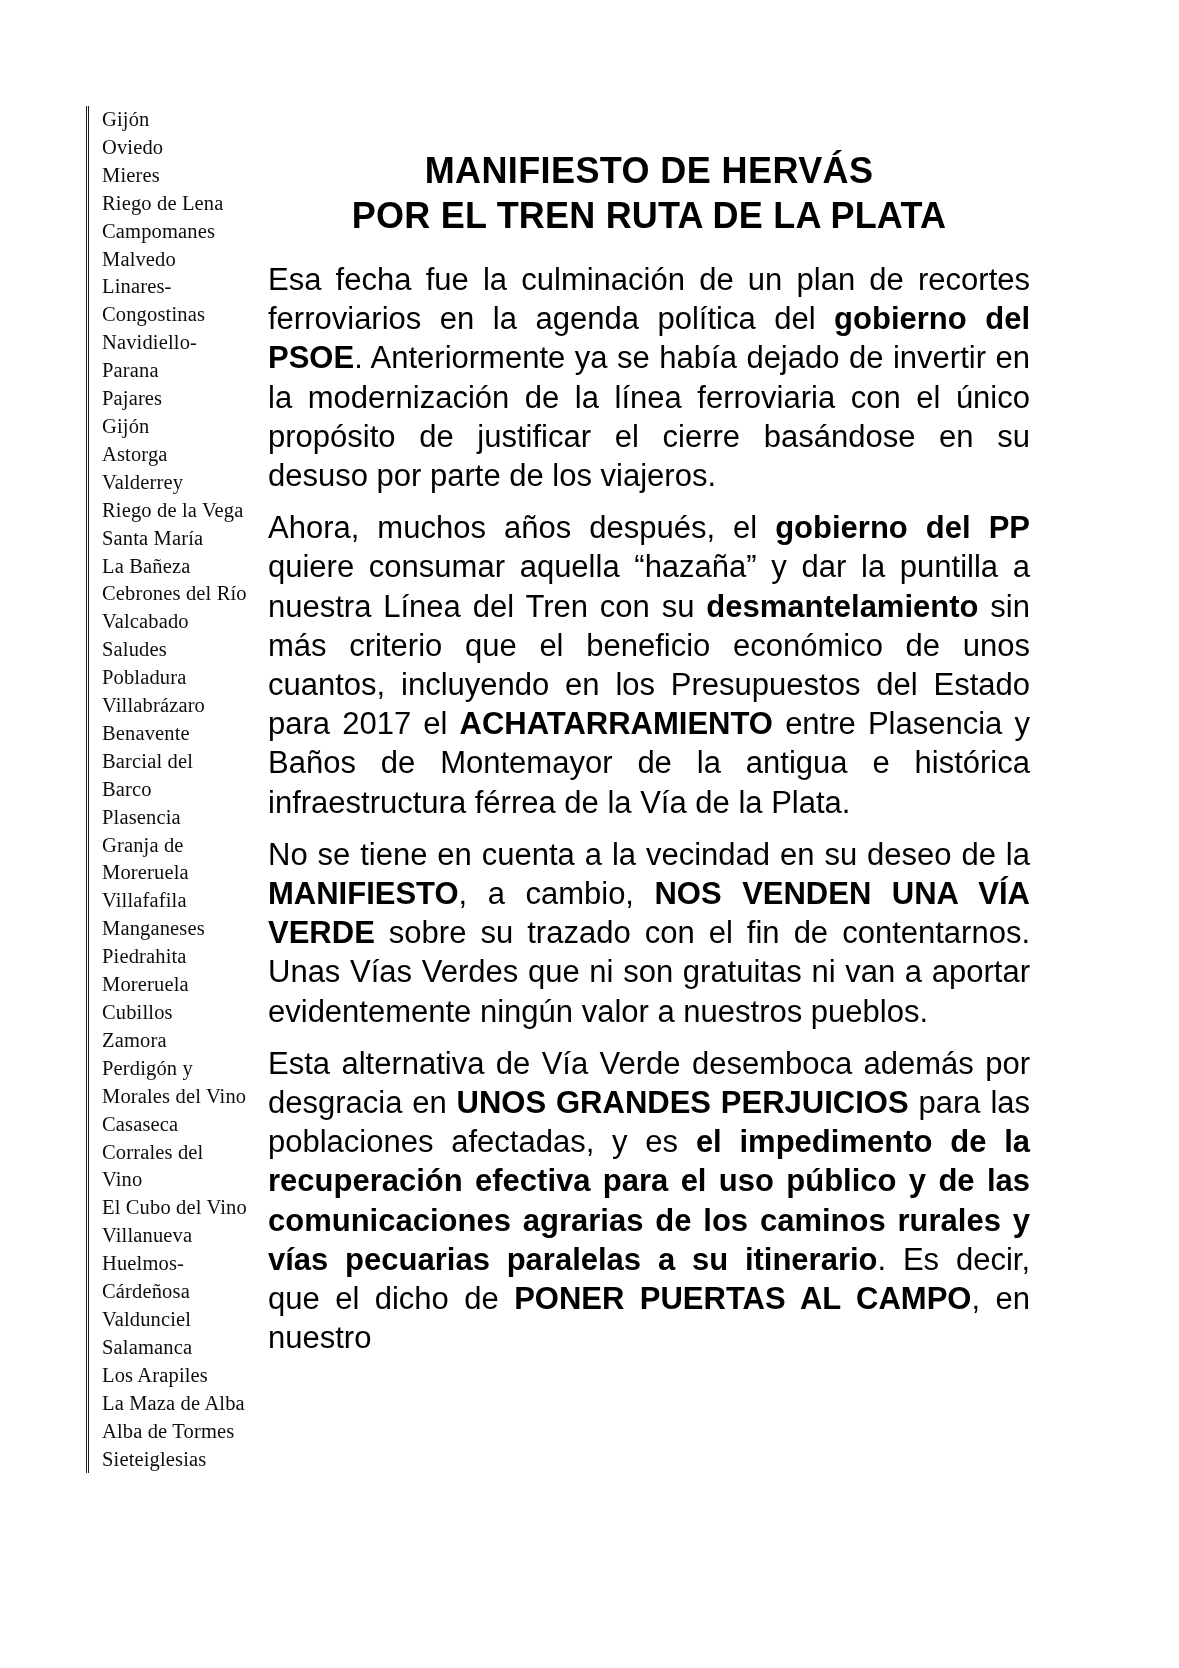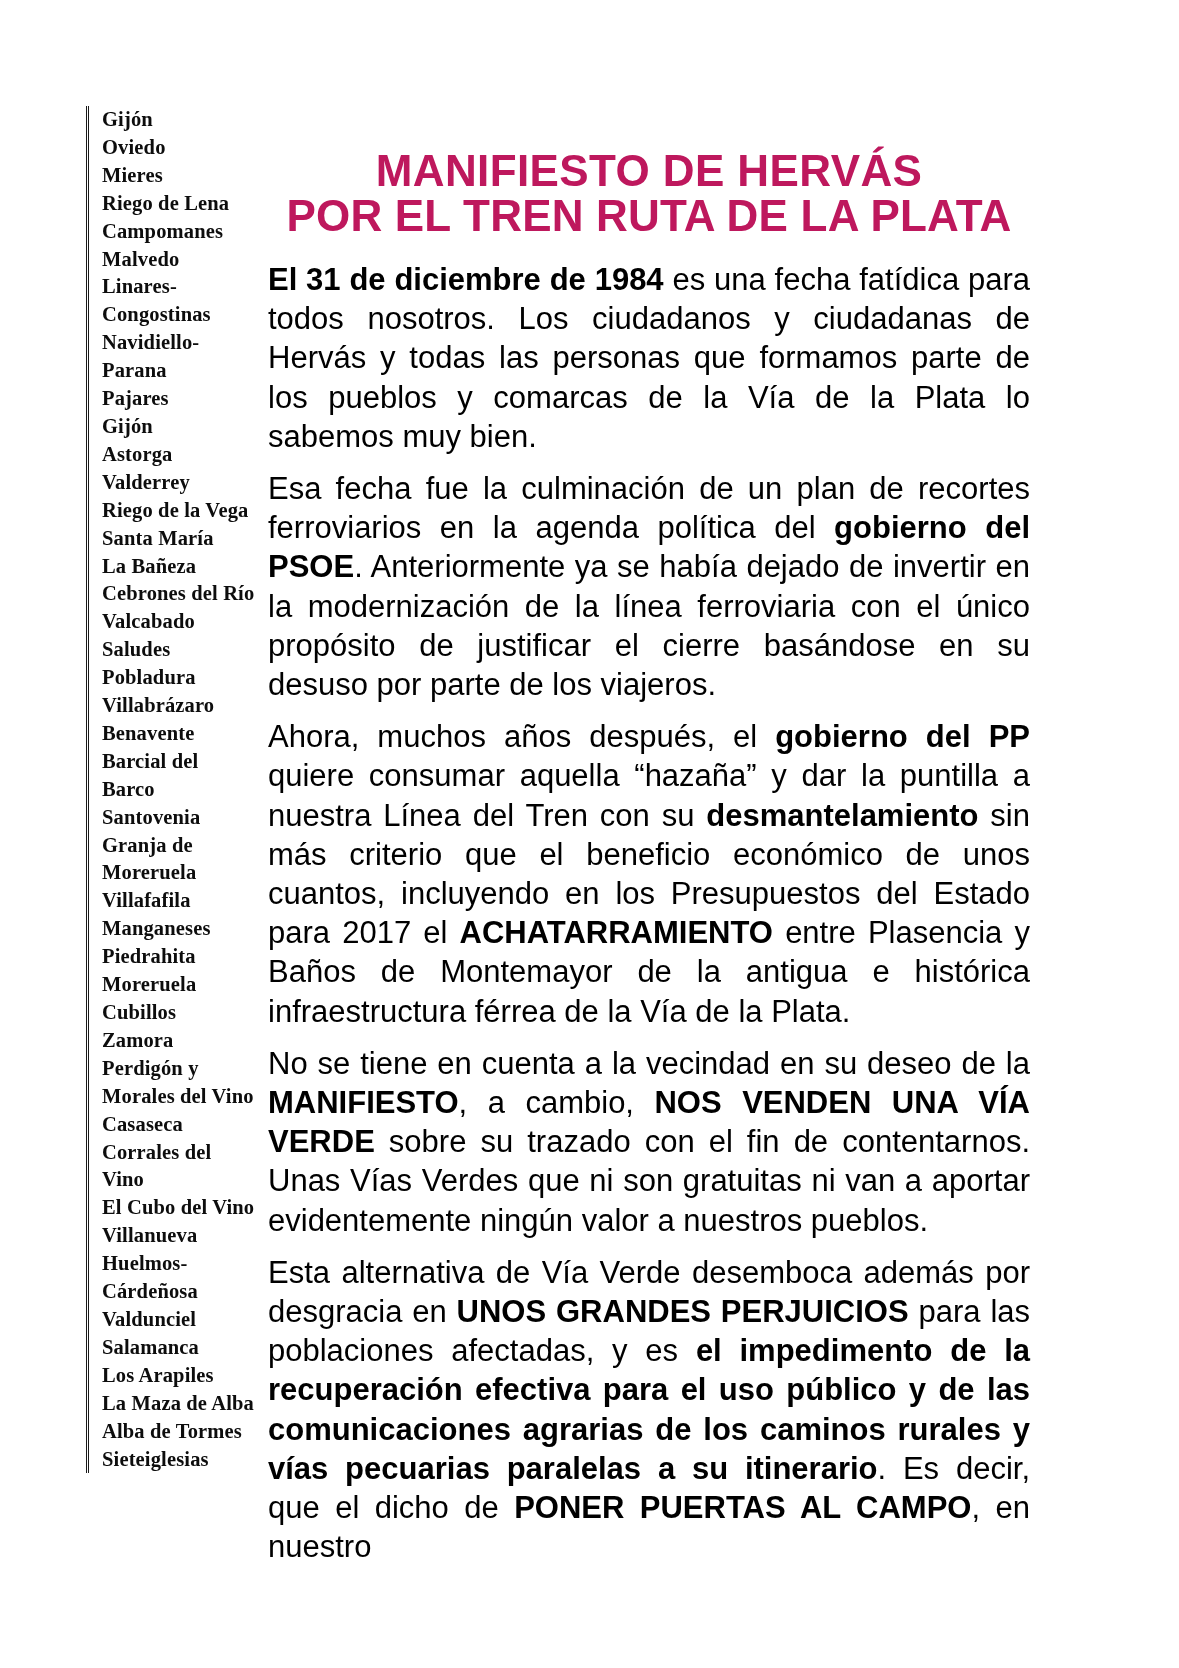--- a/index.html
+++ b/index.html
@@ -38,40 +38,39 @@
     margin: 0;
     padding: 0;
   }
   .sidebar-item {
     font-family: "Liberation Serif", "DejaVu Serif", serif;
     font-size: 20.5px;
     line-height: 27.9px;
     letter-spacing: 0.15px;
     color: #0d0d0d;
     white-space: nowrap;
-    font-weight: bold;
   }
 
   
   .main {
     position: absolute;
     left: 268px;
     top: 148px;
     width: 762px;
   }
 
   .doc-title {
     text-align: center;
     font-family: "Liberation Sans Narrow", "Liberation Sans", sans-serif;
     font-weight: bold;
-    font-size: 44px;
+    font-size: 36px;
     line-height: 45px;
     letter-spacing: 0.4px;
     margin: 0 0 22px 0;
-    color: #be185d;
+    color: #000000;
   }
   .doc-title .tline { display: block; }
   .doc-title .tline-2 { letter-spacing: 0.2px; }
 
   .para {
     text-align: justify;
     text-justify: inter-word;
     font-size: 31px;
     line-height: 39.2px;
     margin: 0 0 13px 0;
@@ -111,21 +110,21 @@
         <li class="sidebar-item">Santa María</li>
         <li class="sidebar-item">La Bañeza</li>
         <li class="sidebar-item">Cebrones del Río</li>
         <li class="sidebar-item">Valcabado</li>
         <li class="sidebar-item">Saludes</li>
         <li class="sidebar-item">Pobladura</li>
         <li class="sidebar-item">Villabrázaro</li>
         <li class="sidebar-item">Benavente</li>
         <li class="sidebar-item">Barcial del</li>
         <li class="sidebar-item">Barco</li>
-        <li class="sidebar-item">Santovenia</li>
+        <li class="sidebar-item">Plasencia</li>
         <li class="sidebar-item">Granja de</li>
         <li class="sidebar-item">Moreruela</li>
         <li class="sidebar-item">Villafafila</li>
         <li class="sidebar-item">Manganeses</li>
         <li class="sidebar-item">Piedrahita</li>
         <li class="sidebar-item">Moreruela</li>
         <li class="sidebar-item">Cubillos</li>
         <li class="sidebar-item">Zamora</li>
         <li class="sidebar-item">Perdigón y</li>
         <li class="sidebar-item">Morales del Vino</li>
@@ -144,21 +143,20 @@
         <li class="sidebar-item">Sieteiglesias</li>
       </ul>
   </aside>
 
   <main class="main">
     <h1 class="doc-title">
       <span class="tline tline-1">MANIFIESTO DE HERVÁS</span>
       <span class="tline tline-2">POR EL TREN RUTA DE LA PLATA</span>
     </h1>
     <div id="paragraphs">
-        <p class="para"><strong>El 31 de diciembre de 1984</strong><span> es una fecha fatídica para todos nosotros. Los ciudadanos y ciudadanas de Hervás y todas las personas que formamos parte de los pueblos y comarcas de la Vía de la Plata lo sabemos muy bien.</span></p>
         <p class="para"><span>Esa fecha fue la culminación de un plan de recortes ferroviarios en la agenda política del </span><strong>gobierno del PSOE</strong><span>. Anteriormente ya se había dejado de invertir en la modernización de la línea ferroviaria con el único propósito de justificar el cierre basándose en su desuso por parte de los viajeros.</span></p>
         <p class="para"><span>Ahora, muchos años después, el </span><strong>gobierno del PP</strong><span> quiere consumar aquella “hazaña” y dar la puntilla a nuestra Línea del Tren con su </span><strong>desmantelamiento</strong><span> sin más criterio que el beneficio económico de unos cuantos, incluyendo en los Presupuestos del Estado para 2017 el </span><strong>ACHATARRAMIENTO</strong><span> entre Plasencia y Baños de Montemayor de la antigua e histórica infraestructura férrea de la Vía de la Plata.</span></p>
         <p class="para"><span>No se tiene en cuenta a la vecindad en su deseo de la </span><strong>MANIFIESTO</strong><span>, a cambio, </span><strong>NOS VENDEN UNA VÍA VERDE</strong><span> sobre su trazado con el fin de contentarnos. Unas Vías Verdes que ni son gratuitas ni van a aportar evidentemente ningún valor a nuestros pueblos.</span></p>
         <p class="para"><span>Esta alternativa de Vía Verde desemboca además por desgracia en </span><strong>UNOS GRANDES PERJUICIOS</strong><span> para las poblaciones afectadas, y es </span><strong>el impedimento de la recuperación efectiva para el uso público y de las comunicaciones agrarias de los caminos rurales y vías pecuarias paralelas a su itinerario</strong><span>. Es decir, que el dicho de </span><strong>PONER PUERTAS AL CAMPO</strong><span>, en nuestro</span></p>
       </div>
   </main>
 
 </div>
 
 </body></html>

